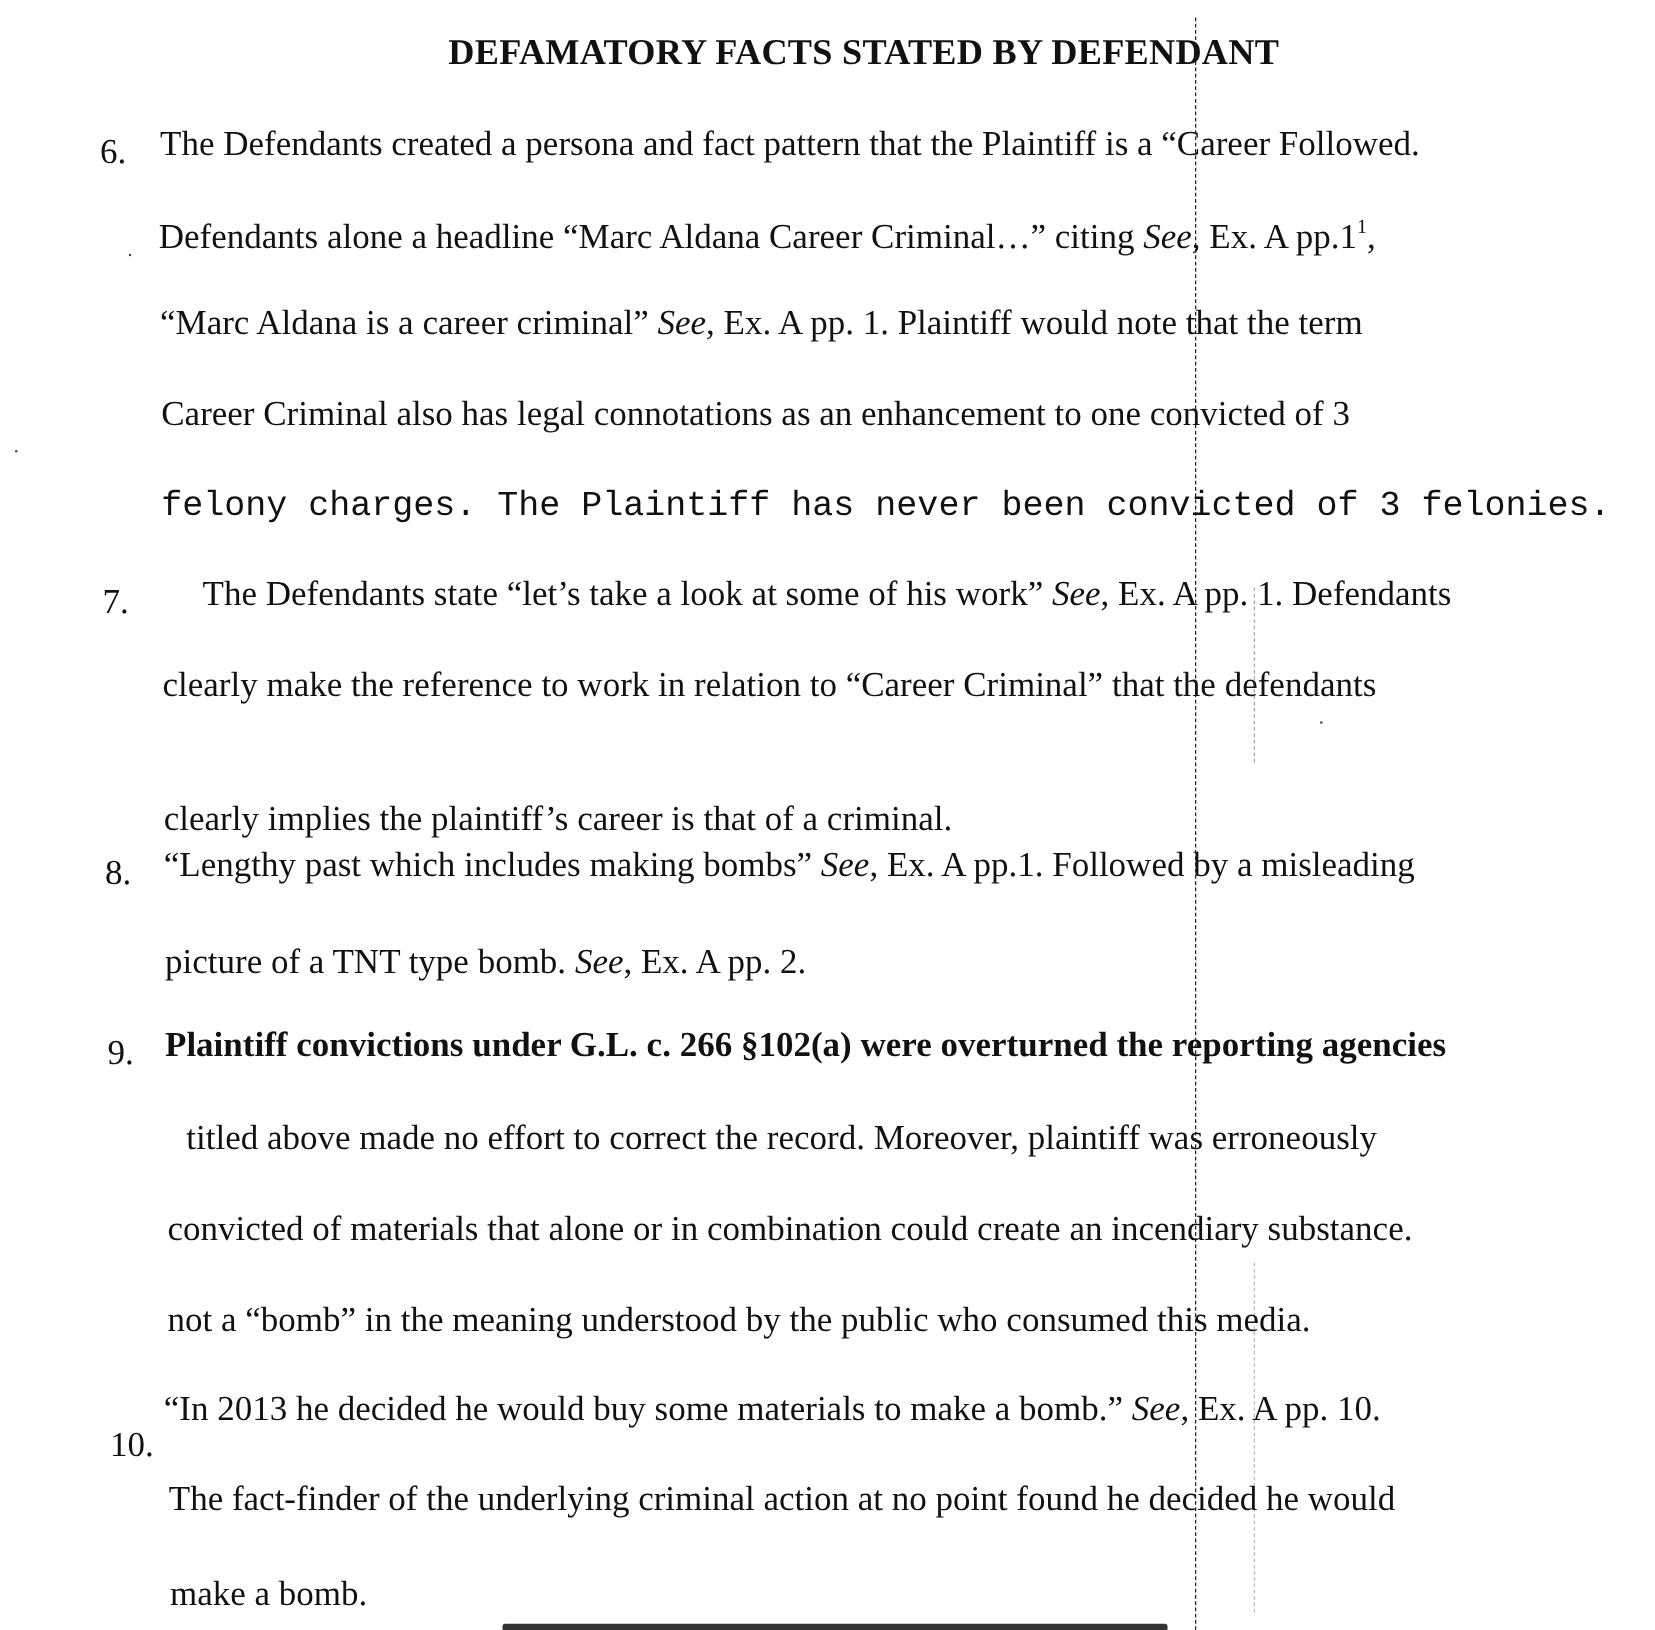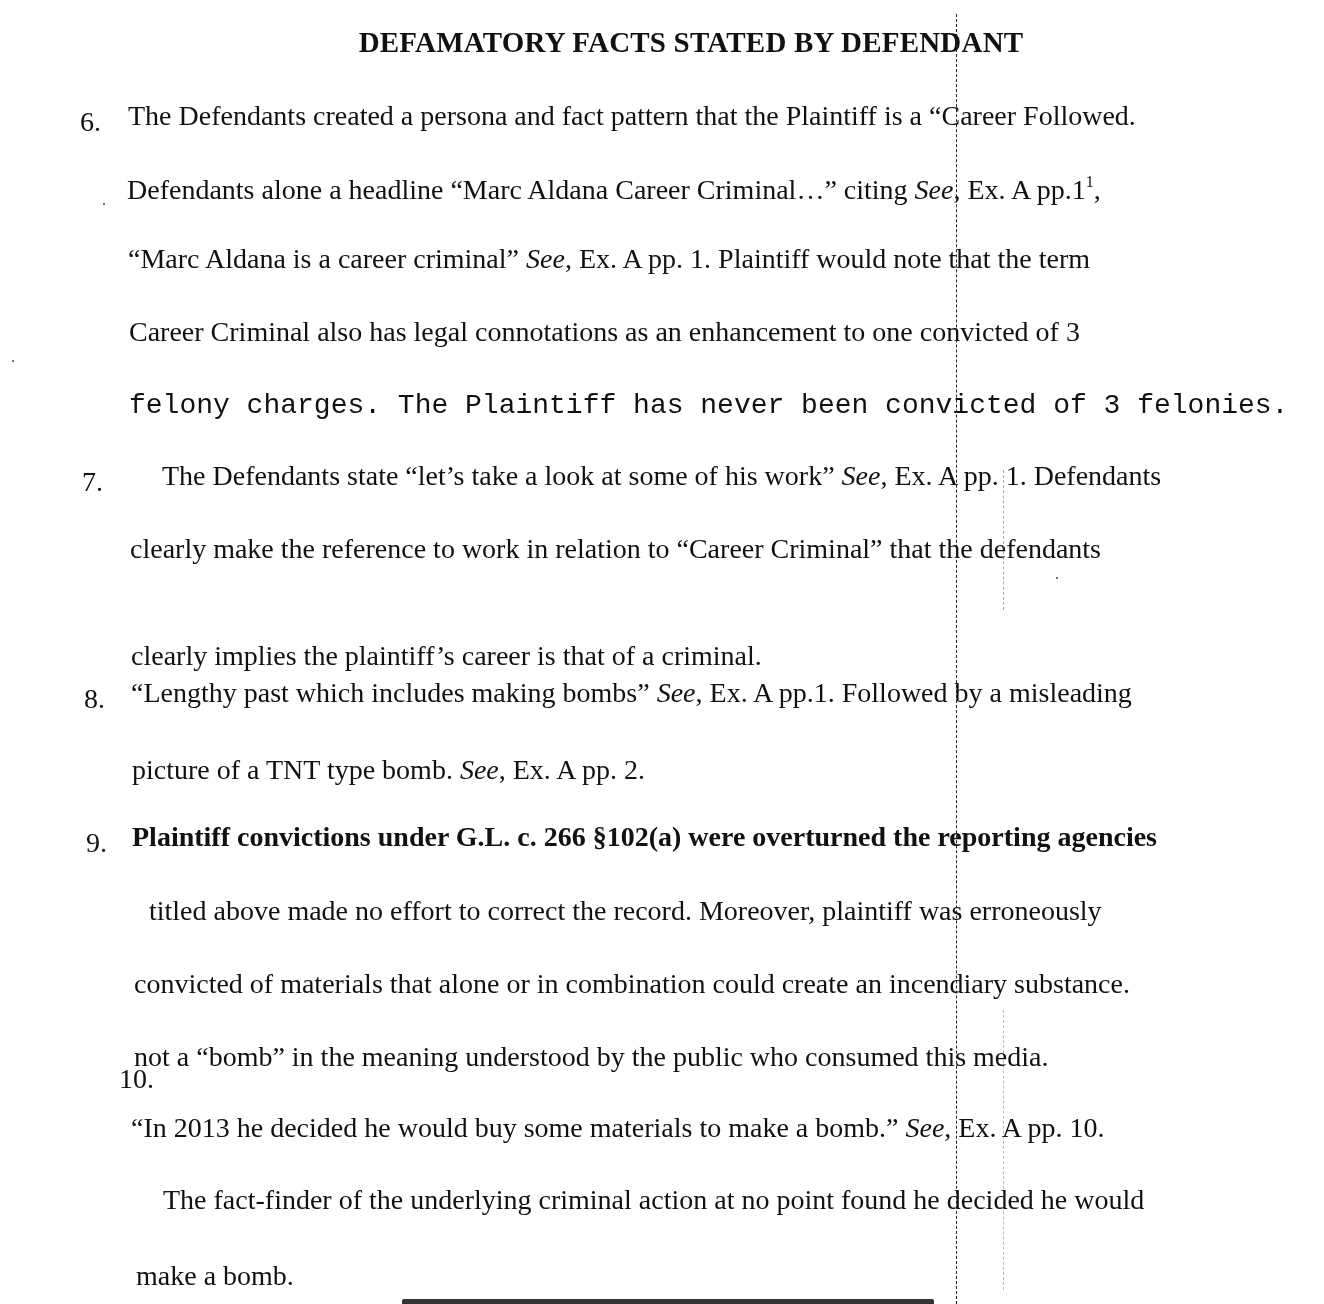--- a/index.html
+++ b/index.html
@@ -85,25 +85,25 @@
   </div>
   <div class="line" style="left:134px; top:968px;">
     <span>convicted of materials that alone or in combination could create an incendiary substance.</span>
   </div>
   <div class="line" style="left:134px; top:1041px;">
     <span>not a “bomb” in the meaning understood by the public who consumed this media.</span>
   </div>
 </div>
 
 <div>
-  <span class="num" style="left:88px; top:1063px;margin-left:31px;">10.</span>
+  <span class="num" style="left:88px; top:1141px;">10.</span>
   <div class="line" style="left:131px; top:1112px;">
     <span>“In 2013 he decided he would buy some materials to make a bomb.” </span><i>See</i><span>, Ex. A pp. 10.</span>
   </div>
-  <div class="line" style="left:135px; top:1184px;margin-left:28px;">
+  <div class="line" style="left:135px; top:1184px;">
     <span>The fact-finder of the underlying criminal action at no point found he decided he would</span>
   </div>
   <div class="line" style="left:136px; top:1260px;">
     <span>make a bomb.</span>
   </div>
 </div>
 
 <div class="scanline" style="left:956px; top:14px; height:1290px;"></div>
 <div class="scanline light" style="left:1003px; top:470px; height:140px; opacity:0.5;"></div>
 <div class="scanline light" style="left:1003px; top:1010px; height:280px; opacity:0.4;"></div>

